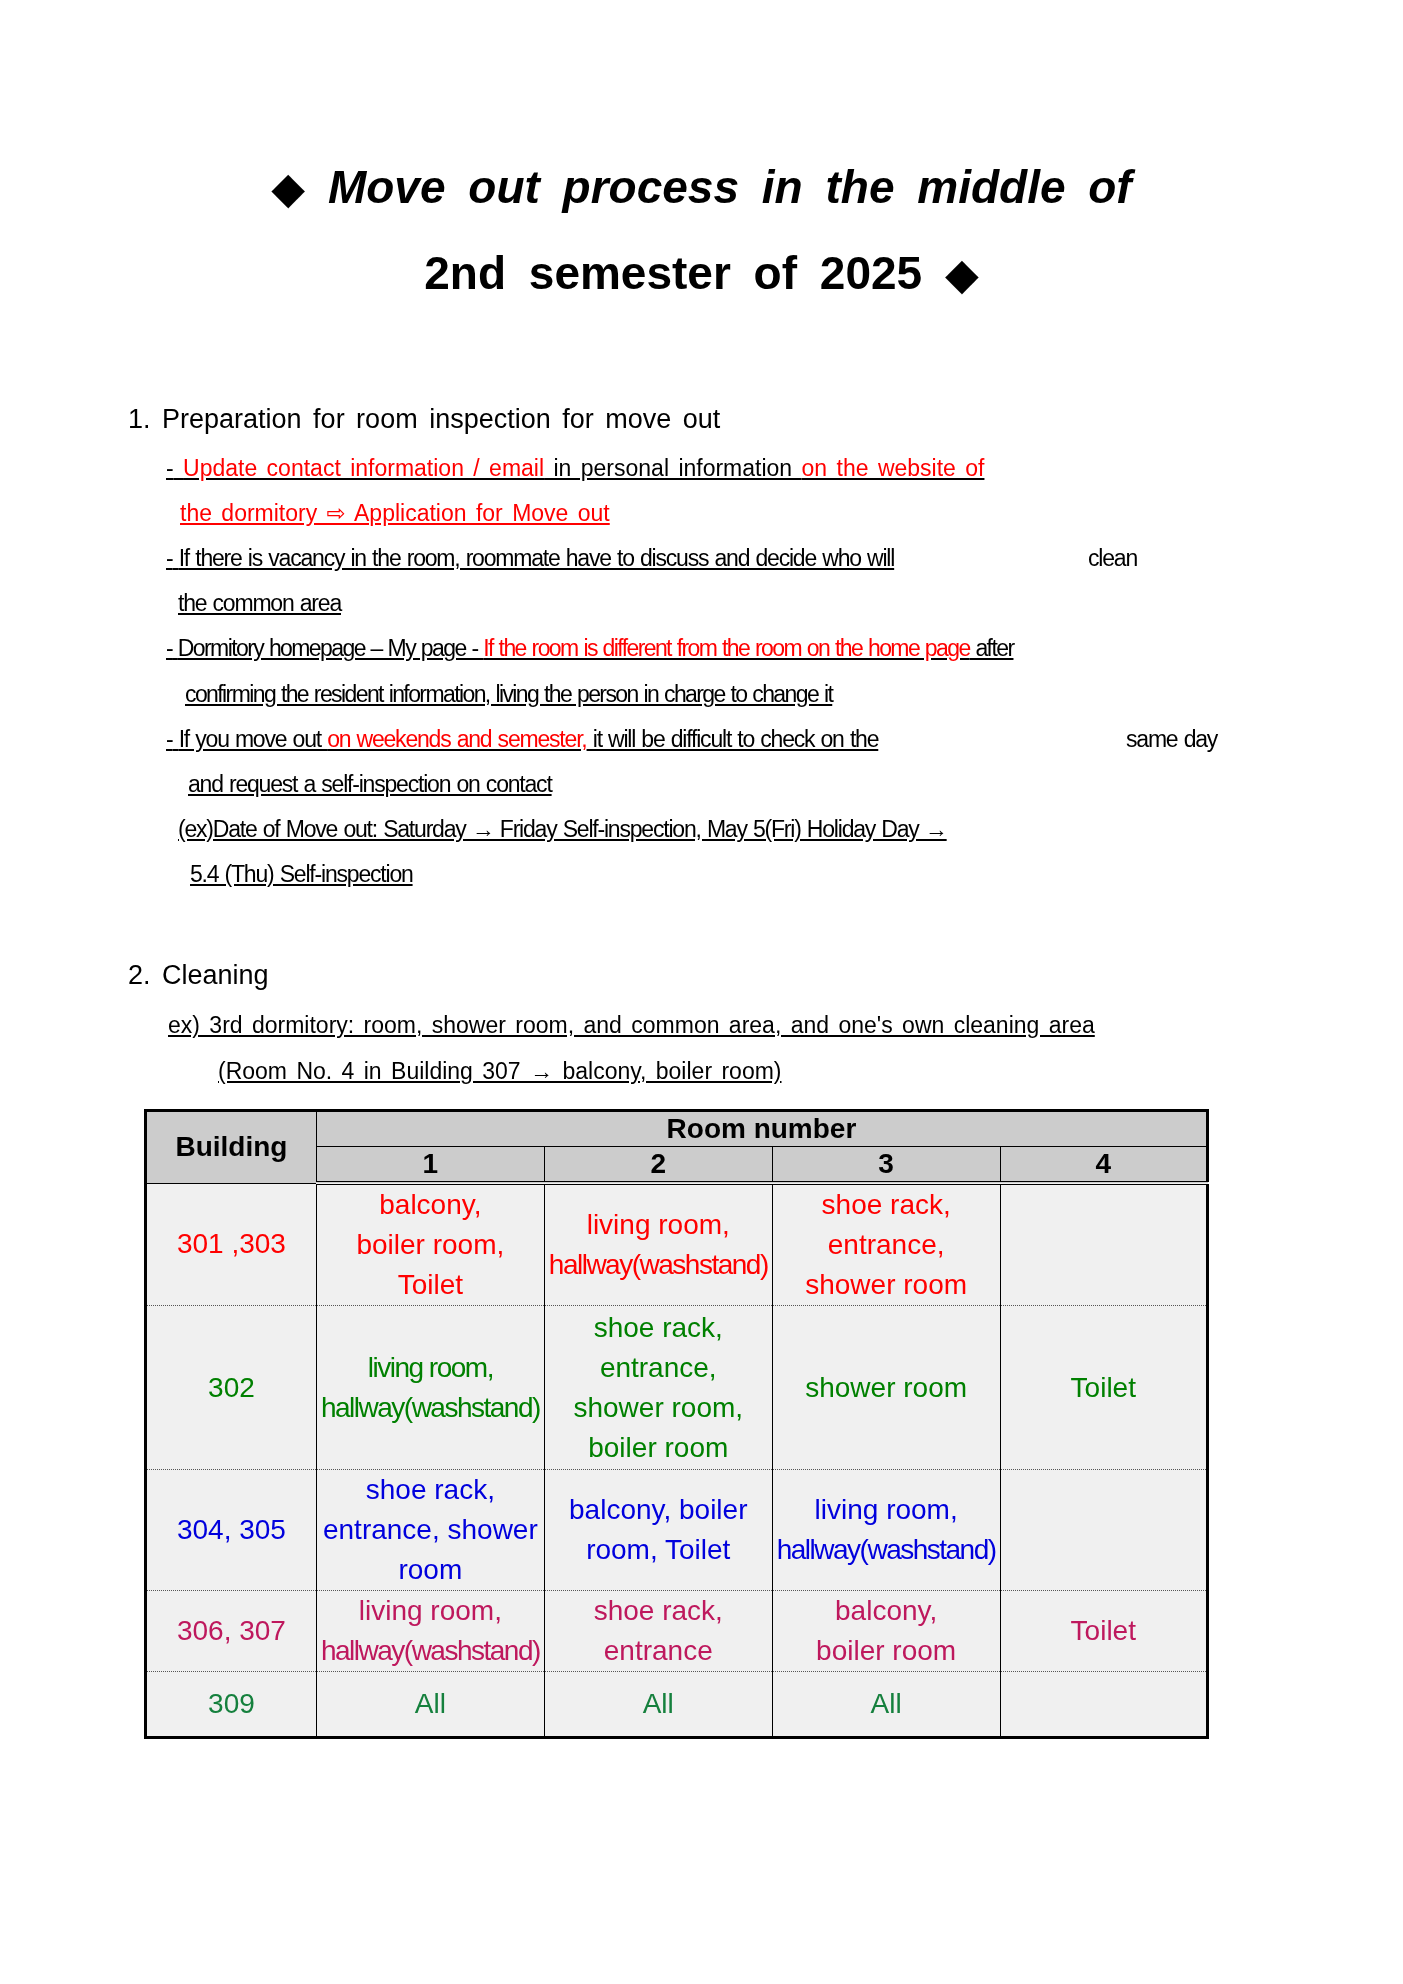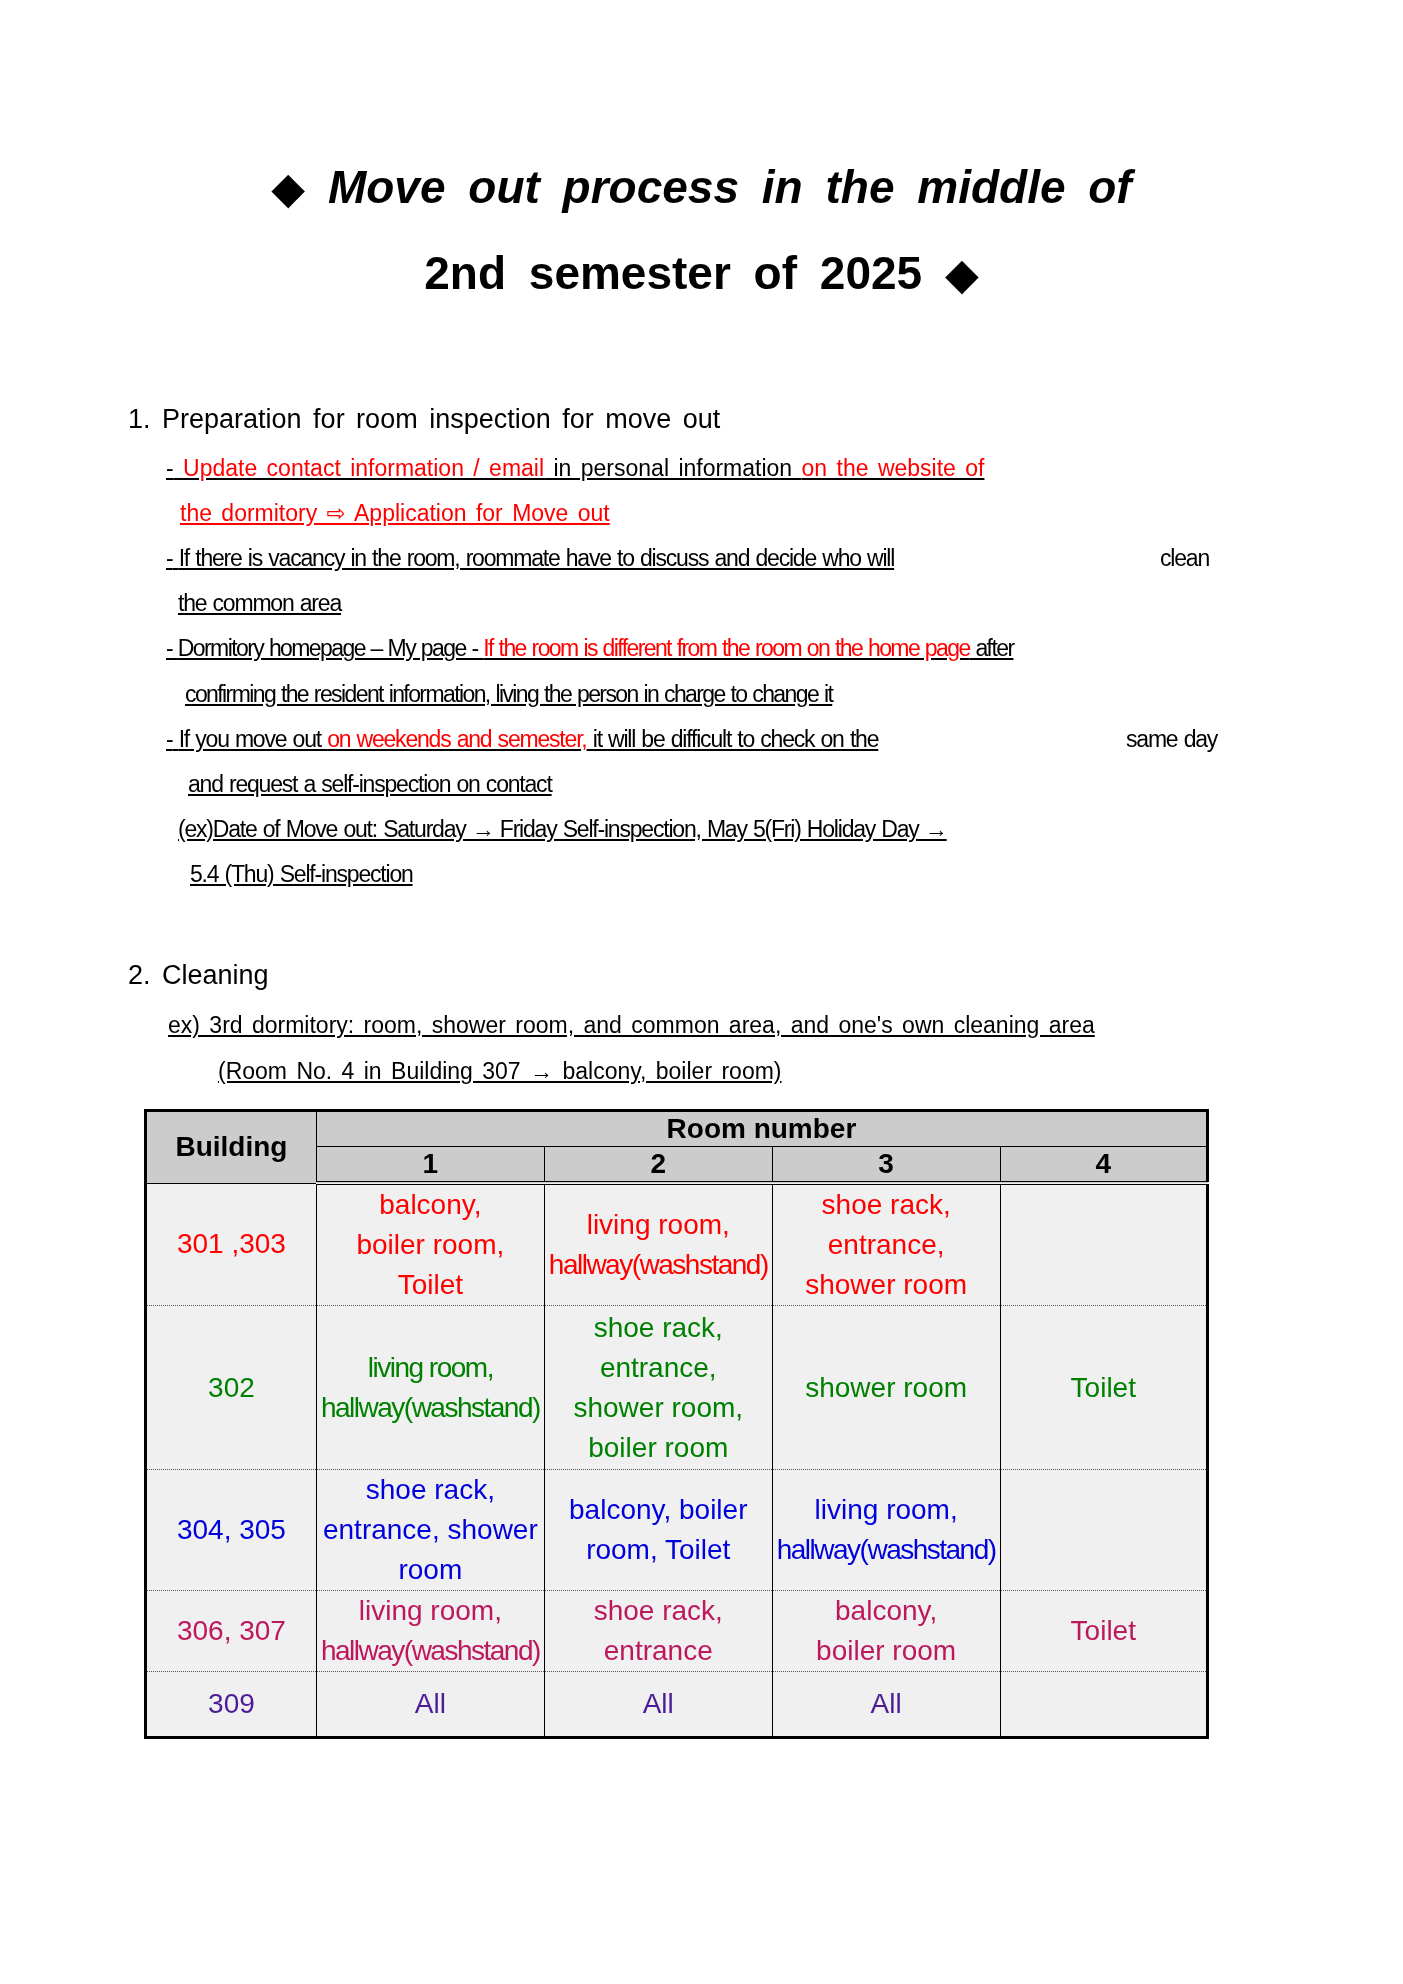--- a/index.html
+++ b/index.html
@@ -13,21 +13,21 @@
   .red { color: #ff0000; }
   .condensed { letter-spacing: -1.2px; word-spacing: 1px; }
   table.rooms { position: absolute; left: 144px; top: 1109px; width: 1065px; border-collapse: collapse; border: 3px solid #000; font-size: 28px; text-align: center; }
   table.rooms th { background: #cccccc; font-weight: bold; border: 1px solid #000; }
   table.rooms td { background: #f0f0f0; border-left: 1px solid #000; border-right: 1px solid #000; border-bottom: 1px dotted #555; line-height: 40px; padding: 0 4px; }
   table.rooms thead tr.r2 th { border-bottom: 4px double #000; }
   .c-red { color: #ff0000; }
   .c-green { color: #008000; }
   .c-blue { color: #0000dd; }
   .c-purple { color: #be185d; }
-  .c-brown { color: #4c1d95; }
+  .c-brown { color: #15803d; }
   .tight { letter-spacing: -1.5px; }
 </style>
 </head>
 <body>
 
 <div class="title title1">
   <span class="diamond">◆</span>
   <span>Move out process in the middle of</span>
 </div>
 <div class="title title2">
@@ -39,21 +39,21 @@
 
 <div class="line" style="left:166px; top:455px;">
   <span>-</span>
   <span class="red">Update contact information / email</span><span> in personal information </span><span class="red">on the website of</span>
 </div>
 <div class="line red" style="left:180px; top:500px;">the dormitory ⇨ Application for Move out</div>
 
 <div class="line condensed" style="left:166px; top:545px;">
   <span>-</span>
   <span>If there is vacancy in the room, roommate have to discuss and decide who will</span>
-  <span style="position:absolute; left:994px;">clean</span>
+  <span style="position:absolute; left:922px;">clean</span>
 </div>
 <div class="line condensed" style="left:178px; top:590px;">the common area</div>
 
 <div class="line condensed" style="left:166px; top:635px; letter-spacing:-1.6px;">
   <span>-</span>
   <span>Dormitory homepage – My page - </span><span class="red">If the room is different from the room on the  home page</span><span> after</span>
 </div>
 <div class="line condensed" style="left:185px; top:681px; letter-spacing:-1.6px;">confirming the resident information, living the person in charge  to change it</div>
 
 <div class="line condensed" style="left:166px; top:726px;">

